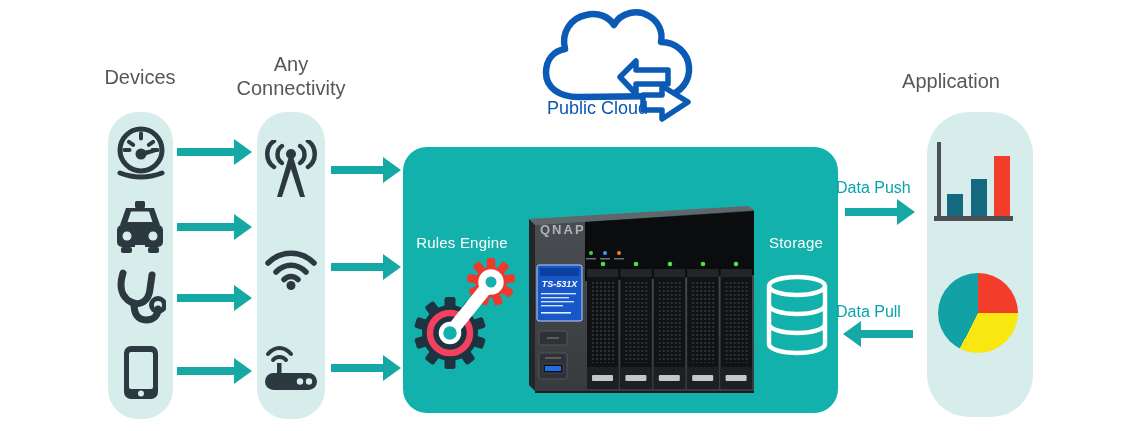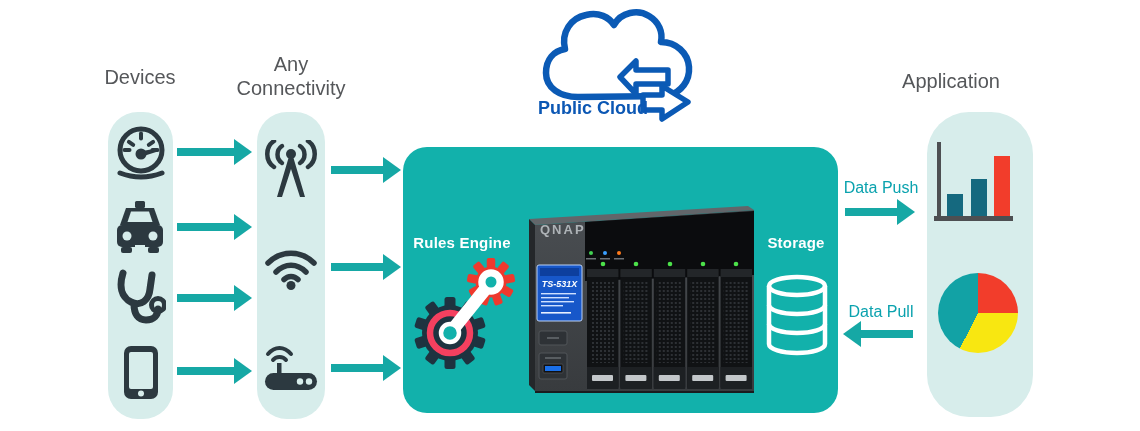--- a/index.html
+++ b/index.html
@@ -4,23 +4,23 @@
 <style>
   html,body{margin:0;padding:0;background:#fff;}
   .stage{position:relative;width:1140px;height:431px;background:#ffffff;overflow:hidden;
          font-family:"Liberation Sans",sans-serif;border-radius:8px;}
   .abs{position:absolute;}
   .col{position:absolute;background:#d7edeb;}
   .col.narrow{border-radius:30px;}
   .col.wide{border-radius:42px;}
   .label{position:absolute;color:#55575a;font-size:20px;line-height:1.18;text-align:center;}
   .hub{position:absolute;left:403px;top:147px;width:435px;height:266px;background:#12b1ab;border-radius:24px;}
-  .hub-label{position:absolute;color:#ffffff;font-size:15px;font-weight:bold;text-align:center;letter-spacing:.2px;}
-  .flow-label{position:absolute;color:#0aa2ae;font-size:16px;text-align:center;}
-  .cloud-label{position:absolute;color:#0b57b4;font-size:18px;font-weight:bold;text-align:right;}
+  .hub-label{position:absolute;color:#ffffff;font-size:15px;font-weight:normal;text-align:center;letter-spacing:.2px;}
+  .flow-label{position:absolute;color:#0aa2ae;font-size:16px;text-align:left;}
+  .cloud-label{position:absolute;color:#0b57b4;font-size:18px;font-weight:normal;text-align:right;}
   
   .arr{position:absolute;height:26px;}
   .arr .shaft{position:absolute;top:9px;height:8px;background:#16a8a5;}
   .arr.right .shaft{left:0;right:16px;}
   .arr.right .head{position:absolute;right:0;top:0;width:0;height:0;
     border-top:13px solid transparent;border-bottom:13px solid transparent;border-left:18px solid #16a8a5;}
   .arr.left .shaft{right:0;left:16px;}
   .arr.left .head{position:absolute;left:0;top:0;width:0;height:0;
     border-top:13px solid transparent;border-bottom:13px solid transparent;border-right:18px solid #16a8a5;}
   .pie{position:absolute;left:938px;top:273px;width:80px;height:80px;border-radius:50%;

